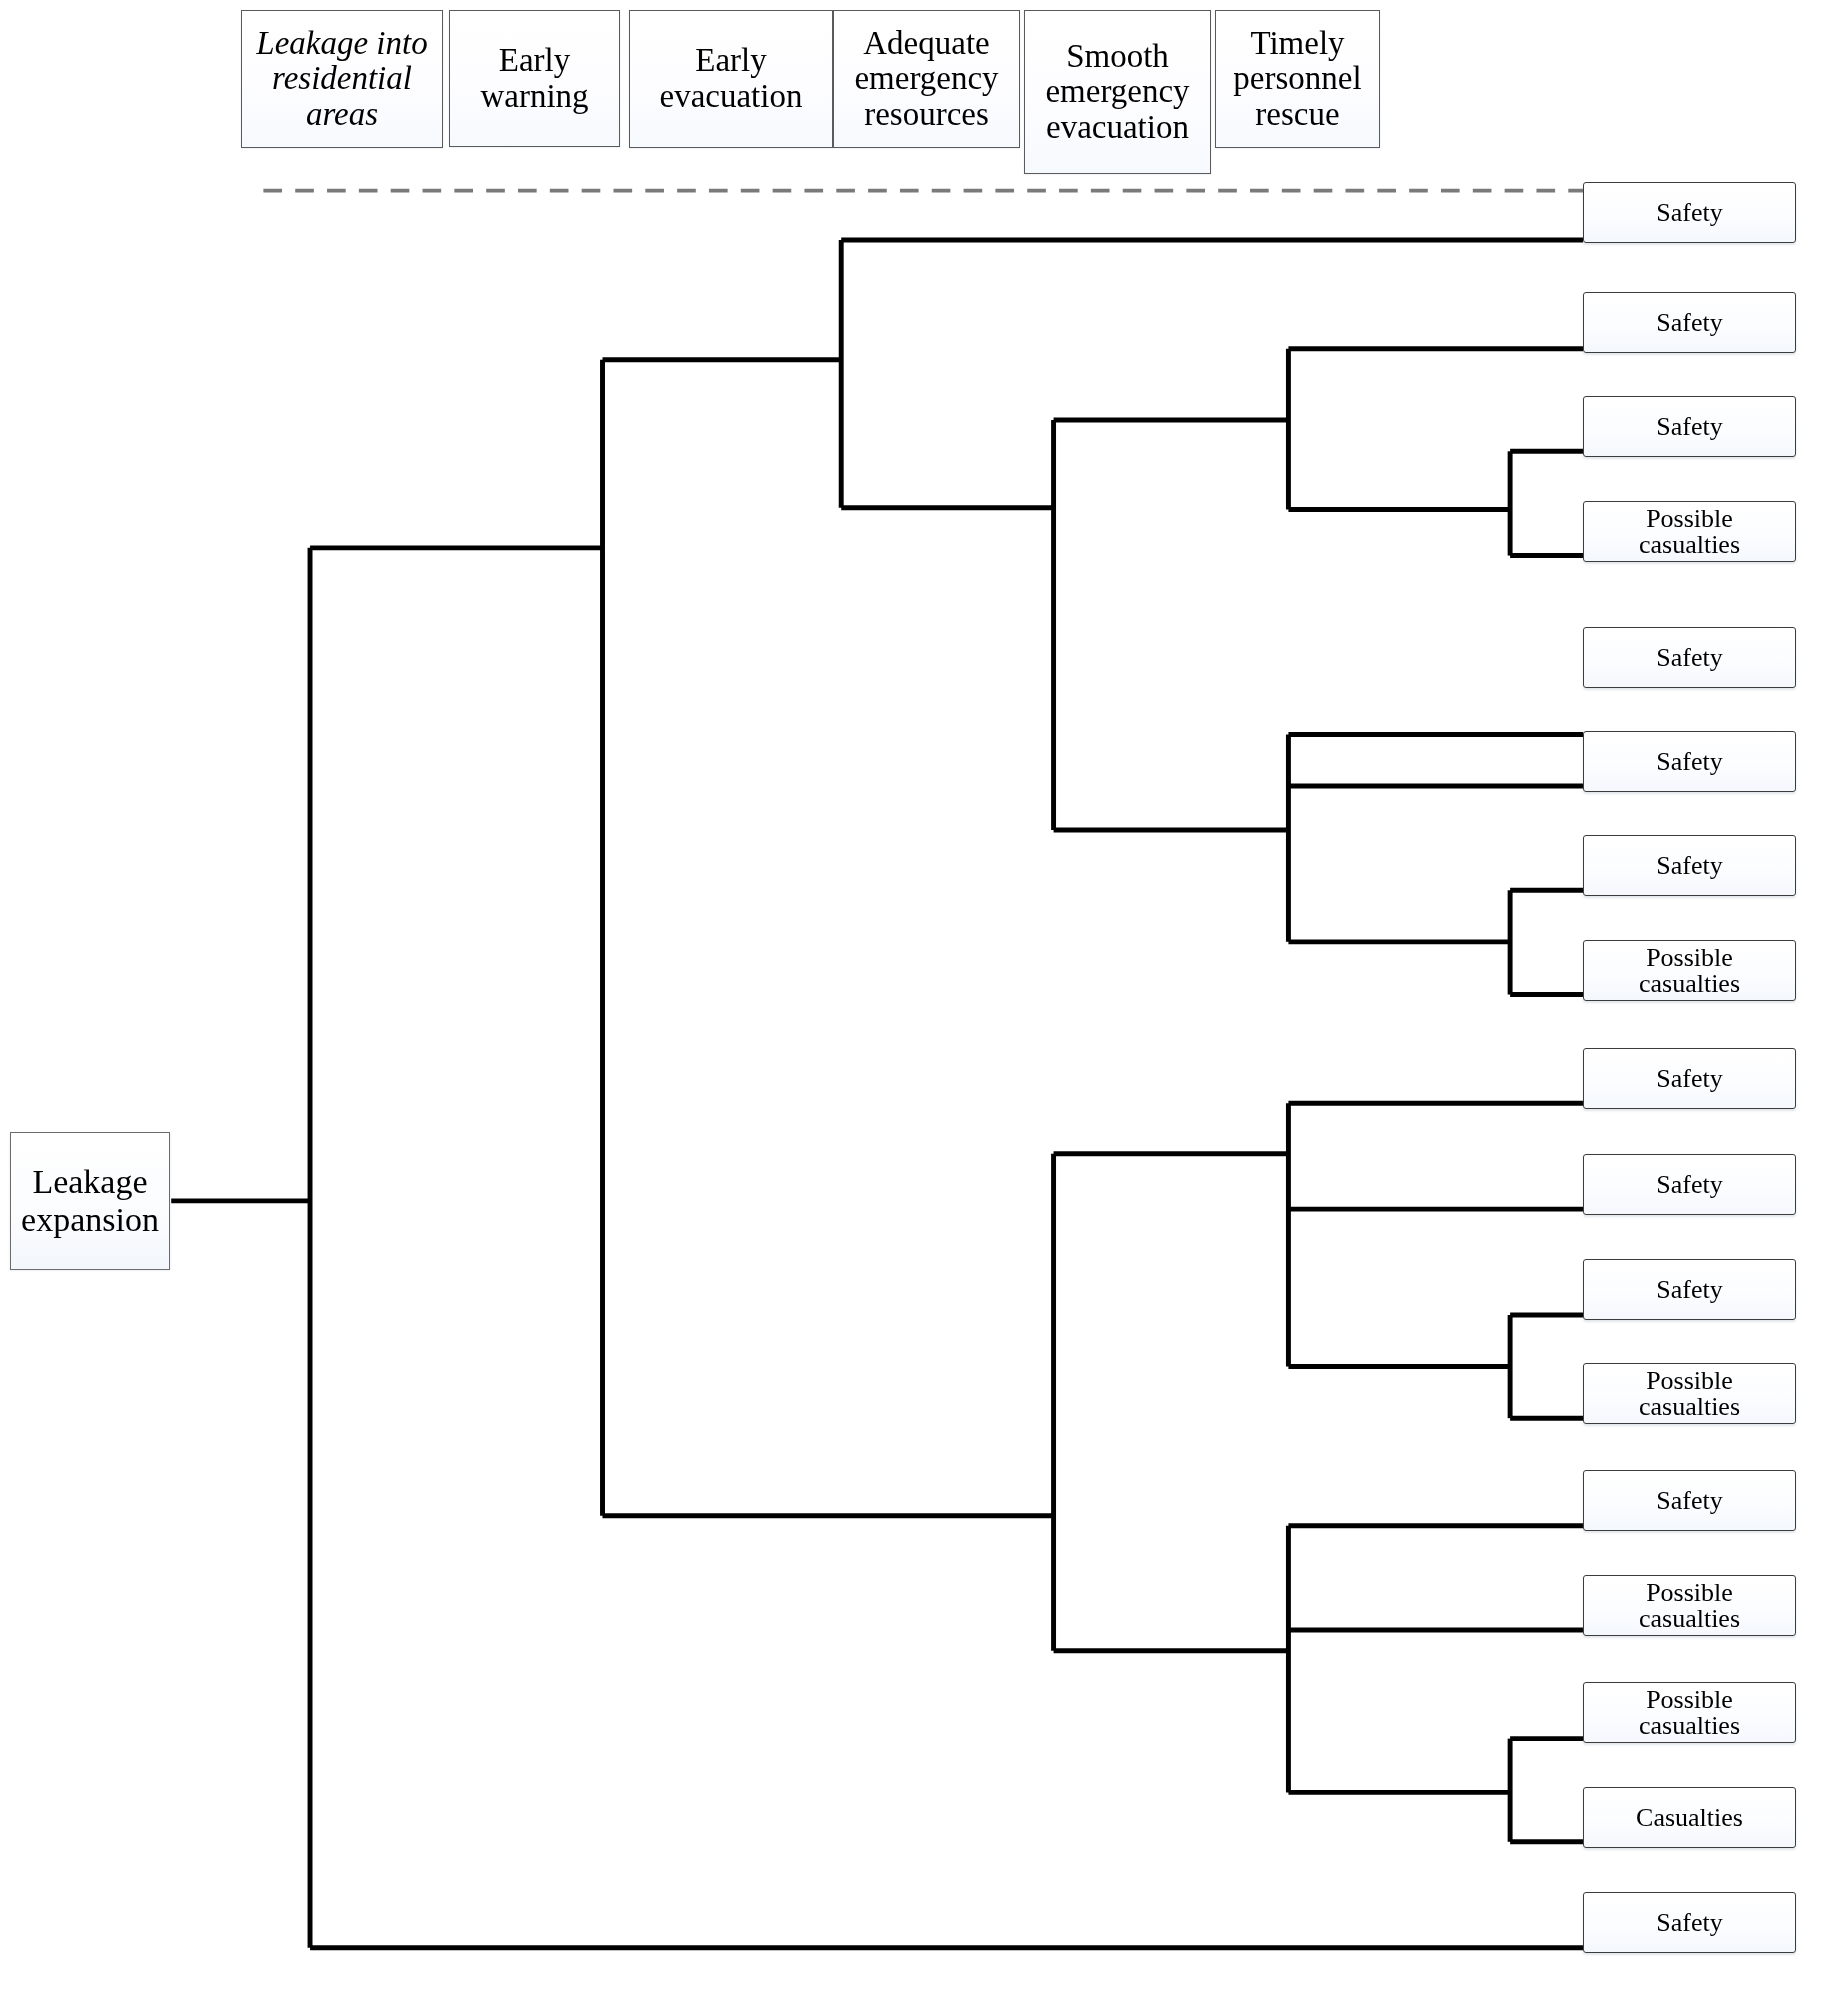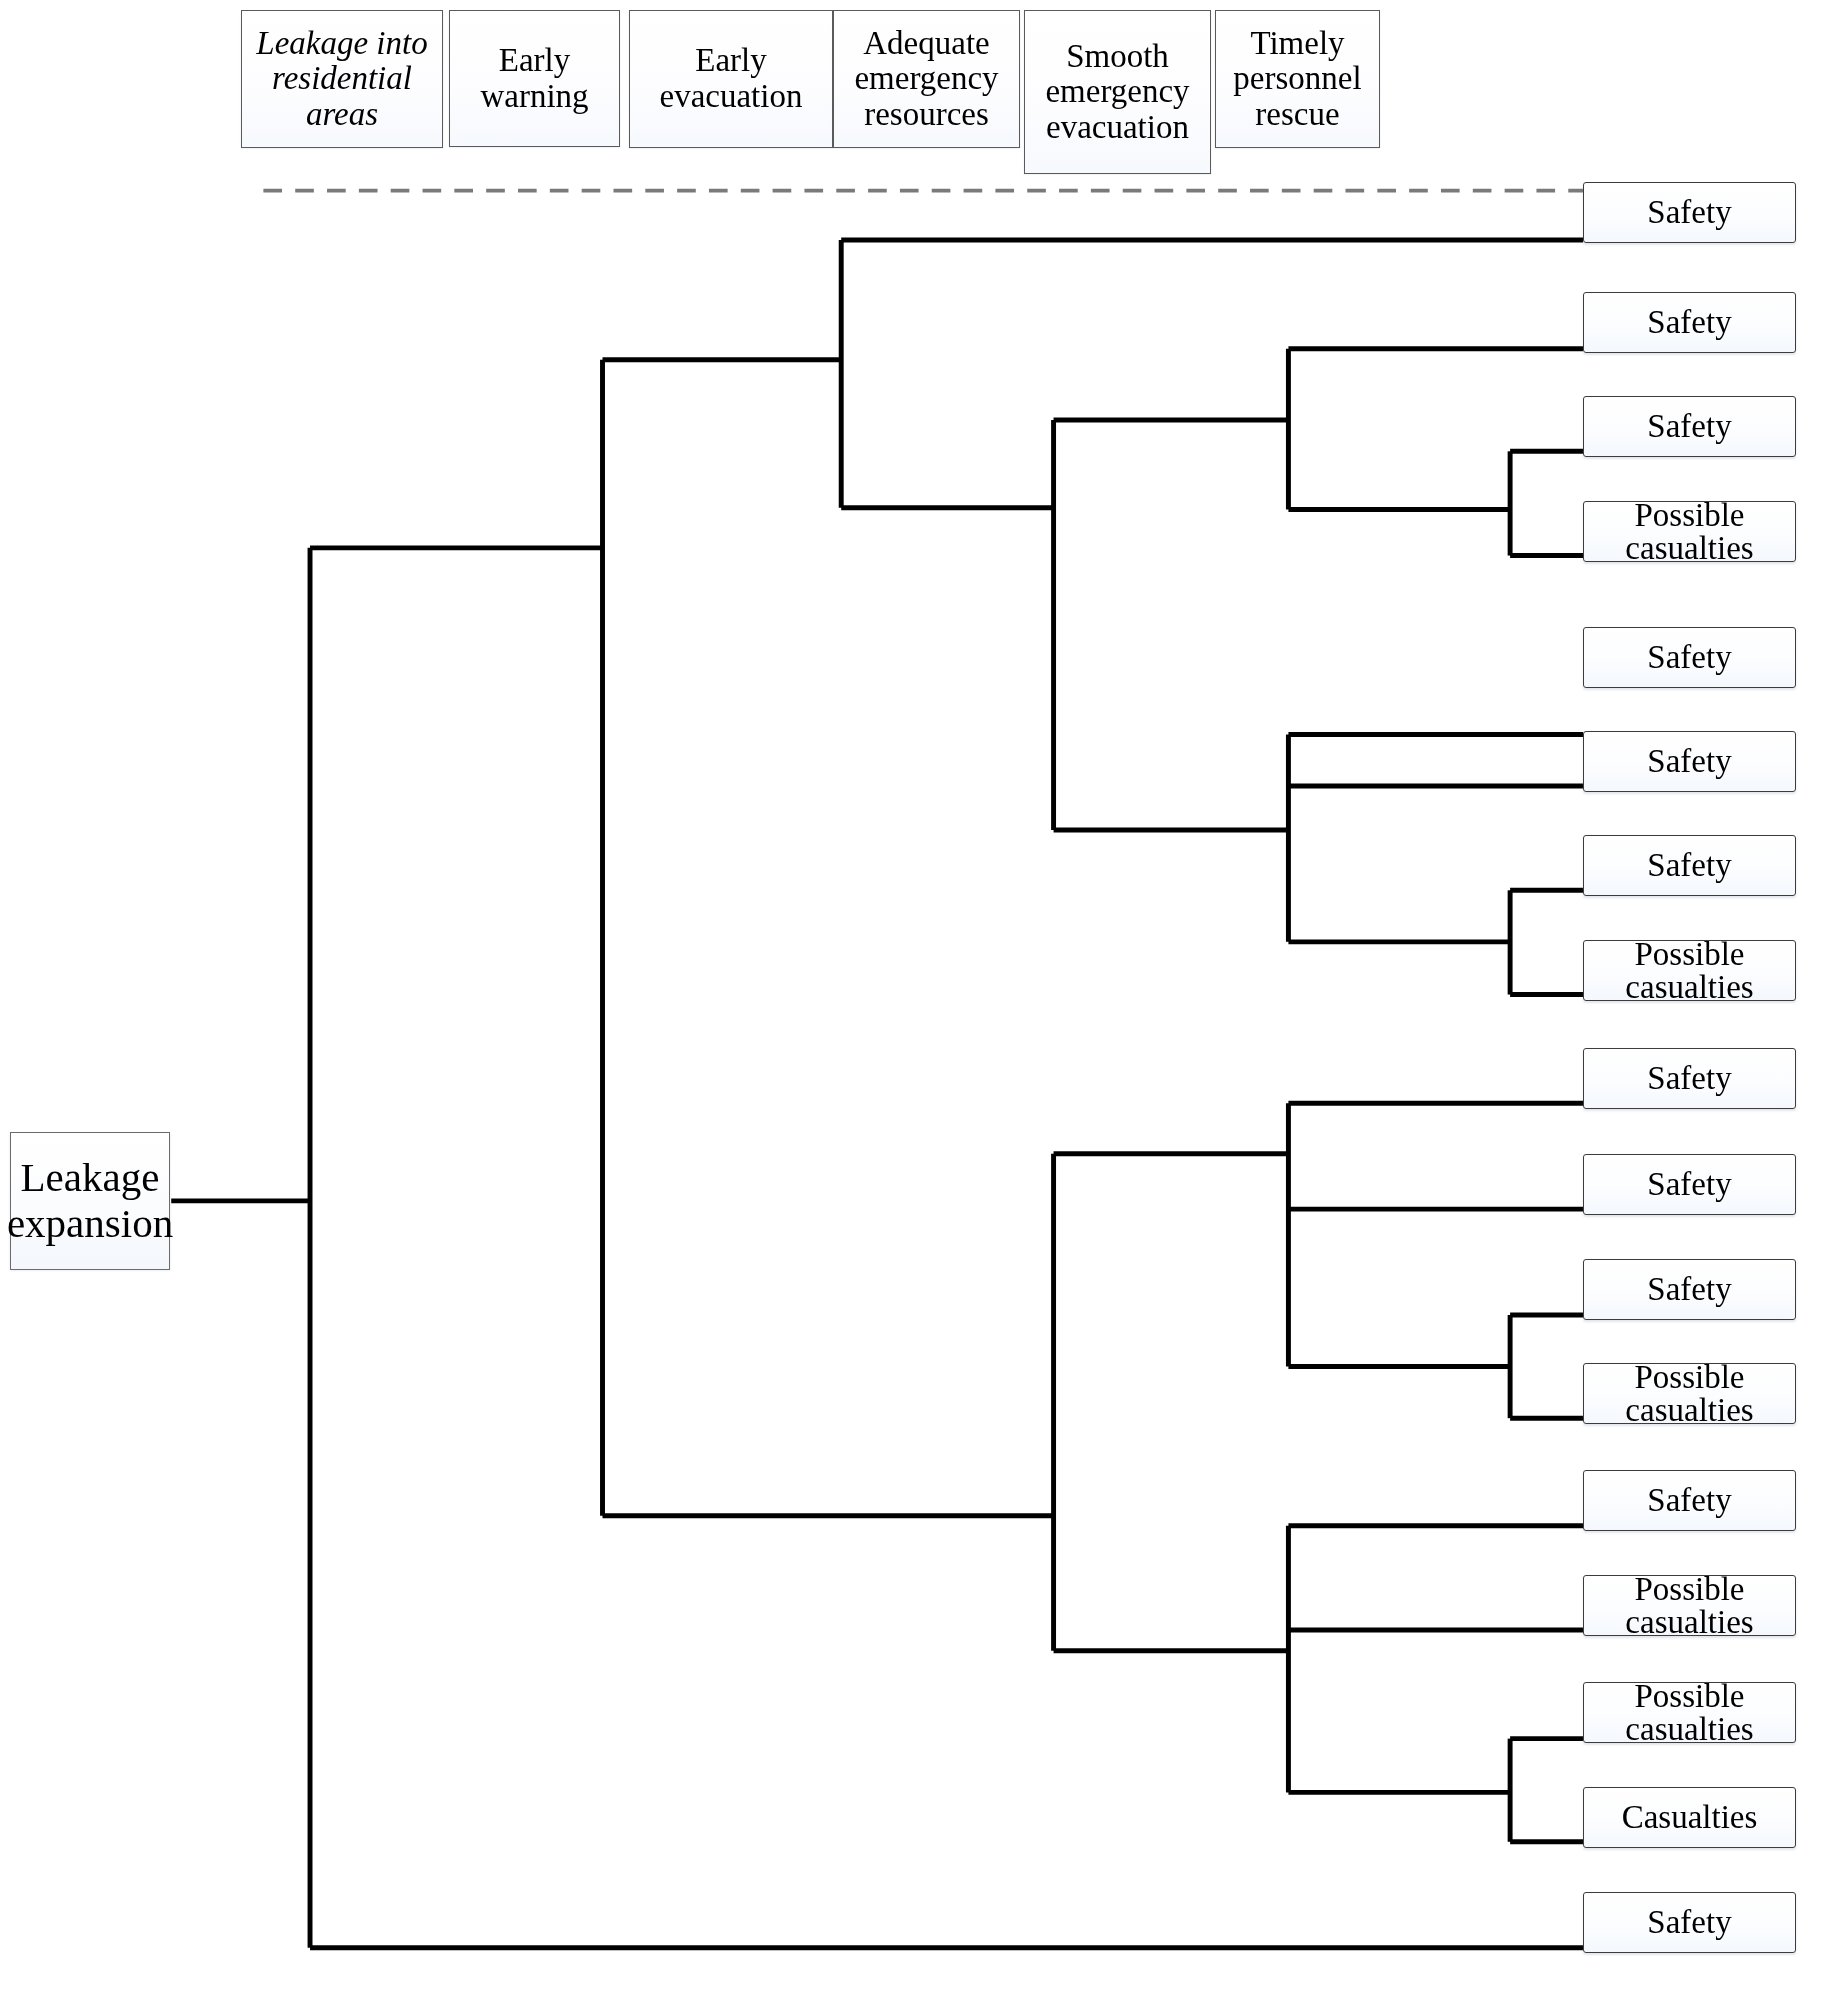--- a/index.html
+++ b/index.html
@@ -24,36 +24,36 @@
   }
 
   
   .rootbox{
     position:absolute;
     border:1.6px solid #6b6b6b;
     background:linear-gradient(180deg,#ffffff 0%,#fbfcfe 60%,#f3f7fc 100%);
     box-sizing:border-box;
     display:flex;align-items:center;justify-content:center;
     text-align:center;
-    font-size:41px;
+    font-size:34px;
     line-height:1.12;
     color:#000;
     box-shadow:0 1.1px 2.2px rgba(120,135,160,.22);
   }
 
   
   .pill{
     position:absolute;
     border:1.1px solid #3c3c3c;
     border-radius:3px;
     background:linear-gradient(180deg,#ffffff 0%,#fcfdff 55%,#f4f8fd 100%);
     box-sizing:border-box;
     display:flex;align-items:center;justify-content:center;
     text-align:center;
-    font-size:33px;
+    font-size:26px;
     line-height:1.0;
     color:#000;
     box-shadow:0 1.1px 2.2px rgba(125,140,165,.22);
     white-space:pre-line;
   }
 
   
   #lines{position:absolute;left:0;top:0;width:1841px;height:2005px;pointer-events:none;}
   .ln{stroke:#000;stroke-width:9;fill:none;stroke-linecap:butt;}
   .dash{stroke:#7a7a7a;stroke-width:7;stroke-dasharray:34 24;fill:none;}

